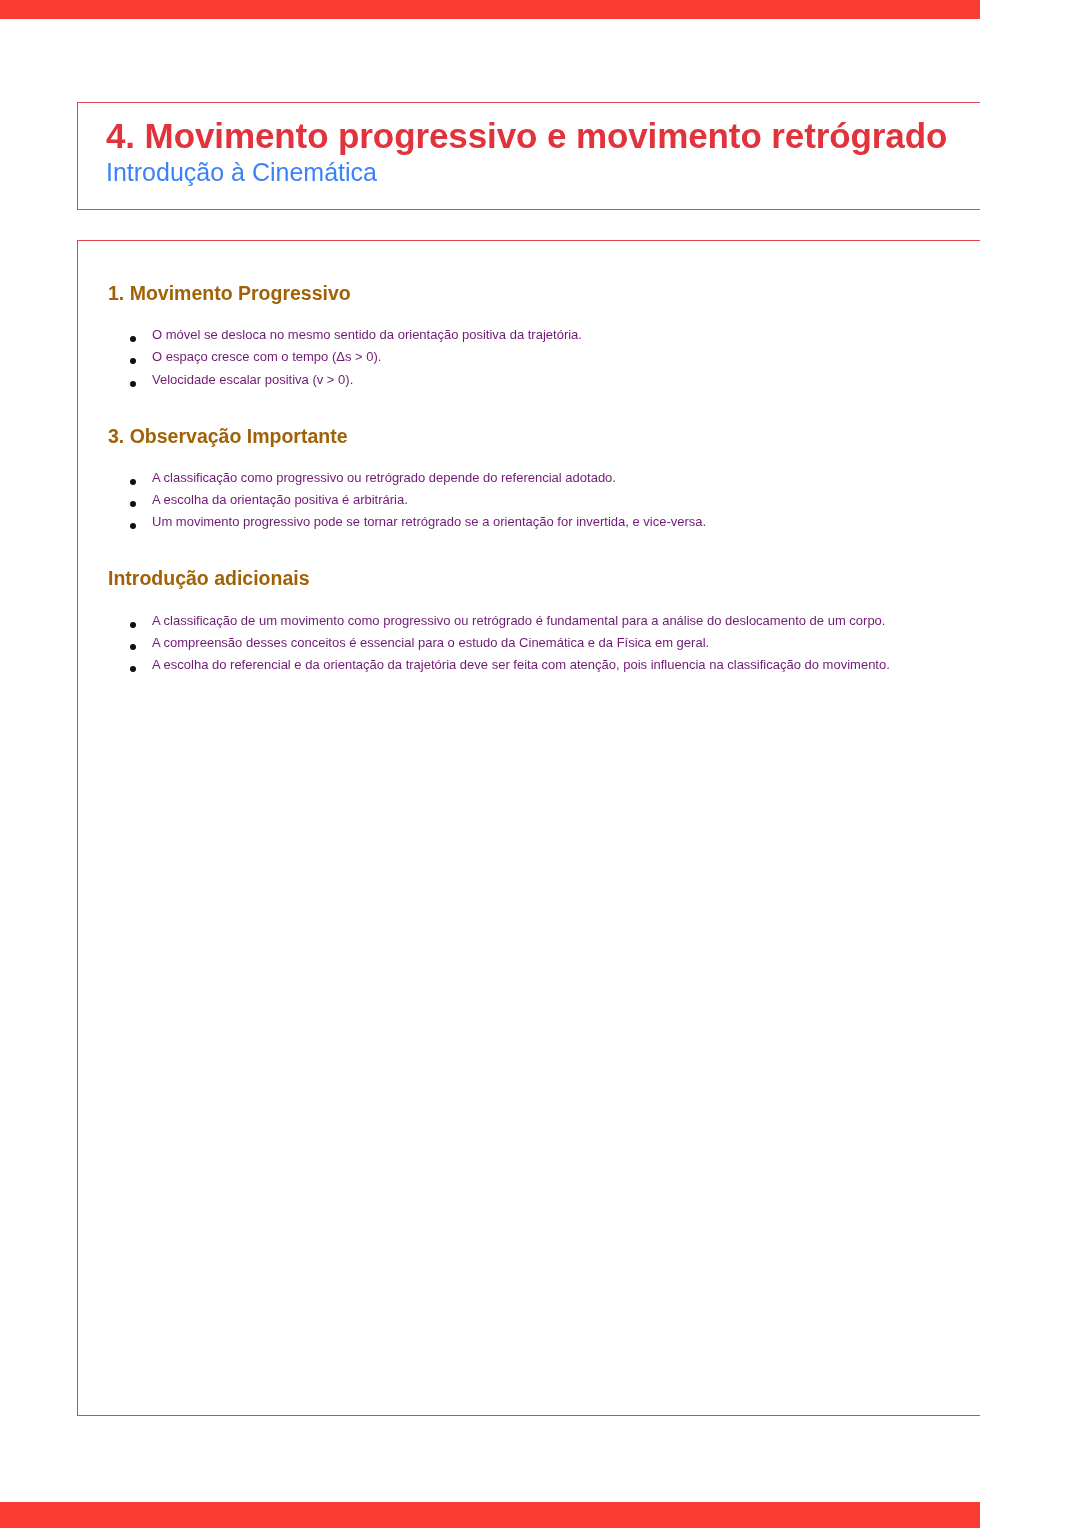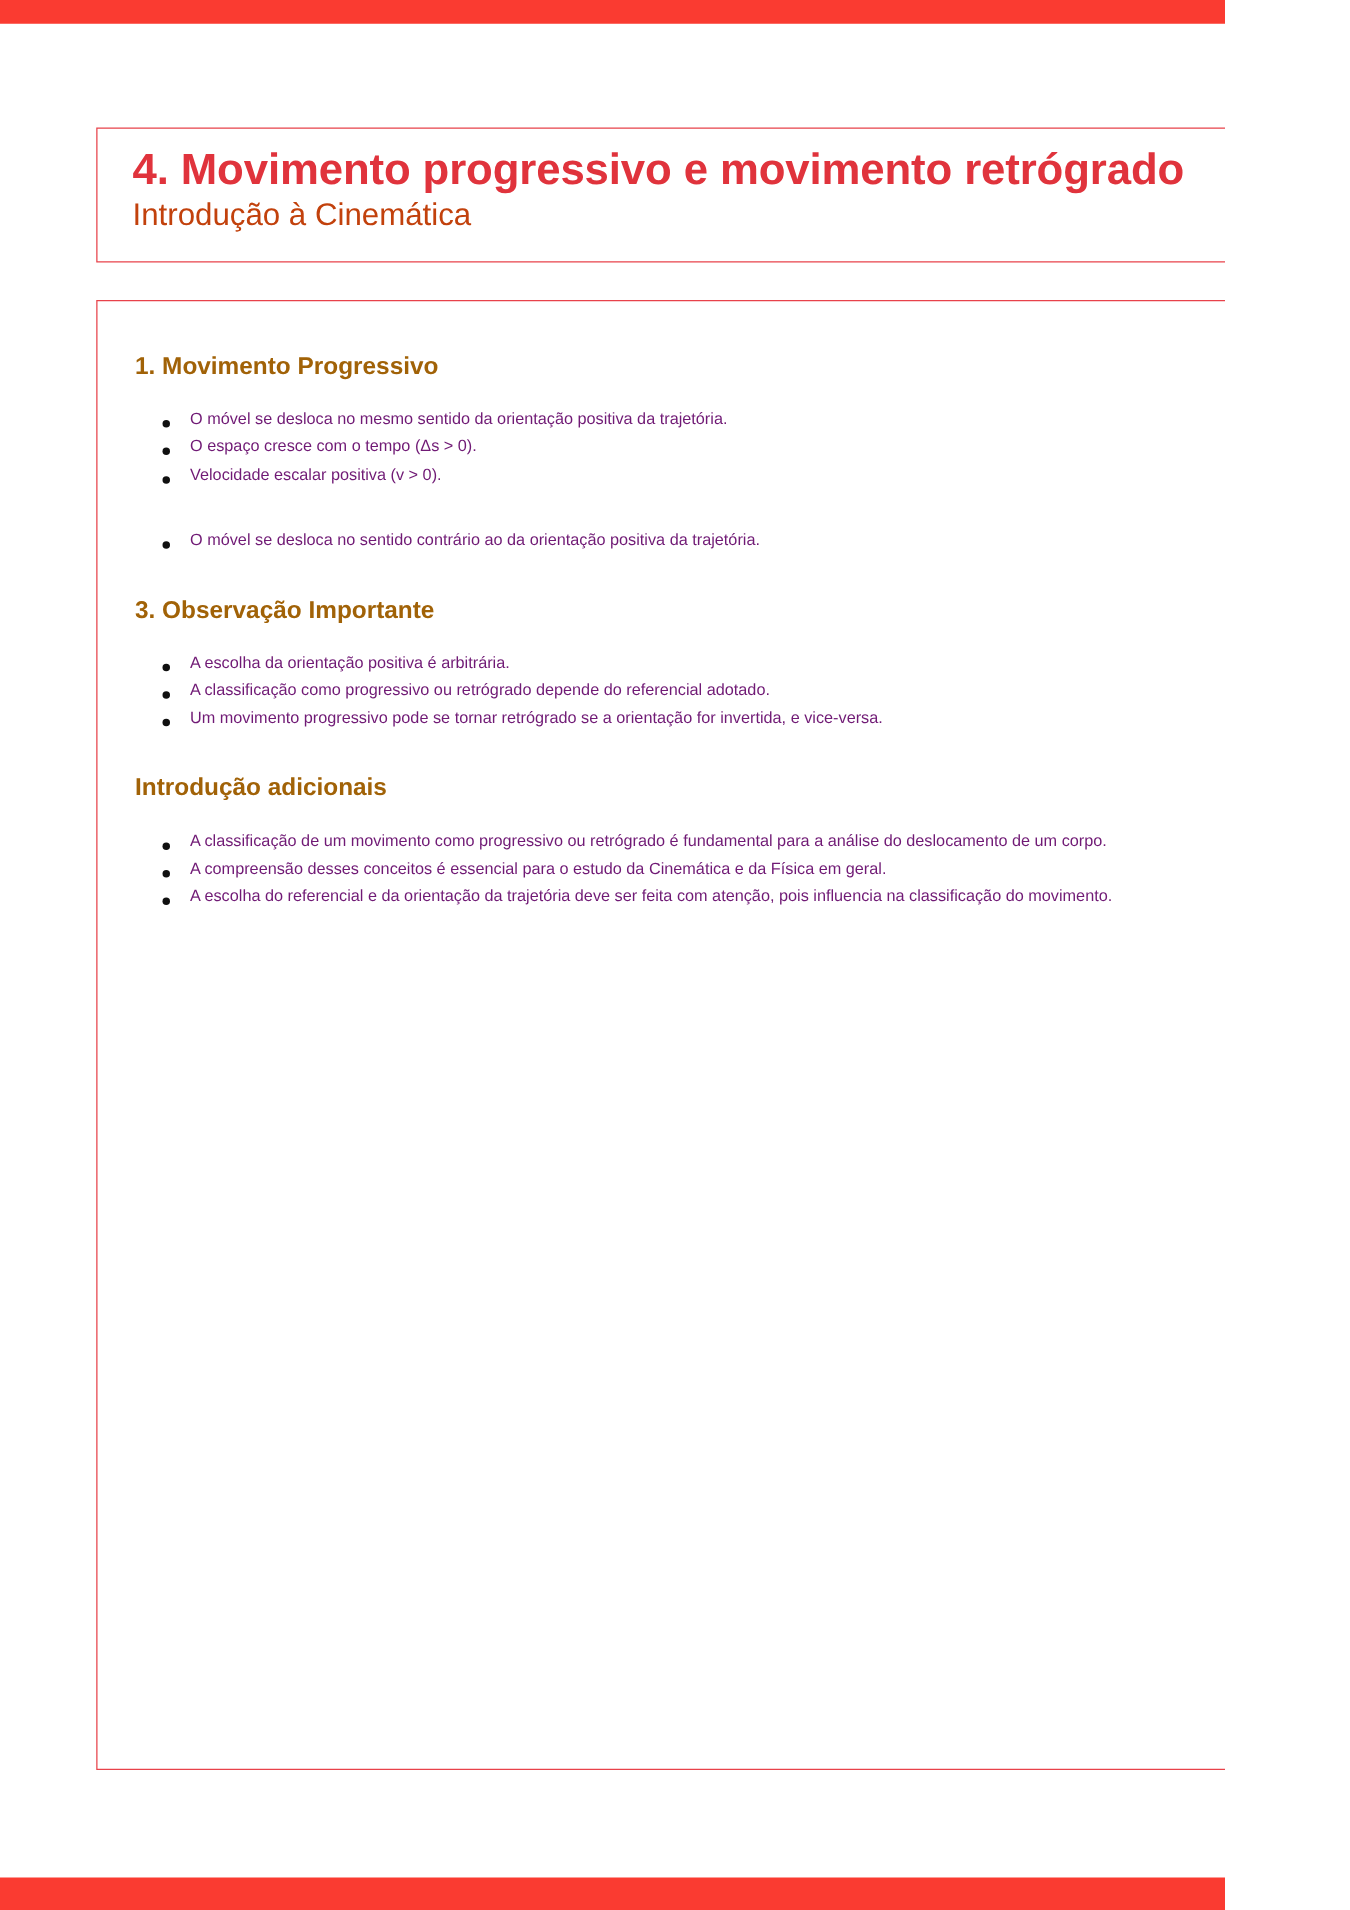--- a/index.html
+++ b/index.html
@@ -55,21 +55,21 @@
     color: #e0333c;
     line-height: 1.08;
     letter-spacing: -0.1px;
     white-space: nowrap;
   }
 
   .doc-subtitle {
     margin: 3px 0 0 0;
     font-size: 25px;
     font-weight: normal;
-    color: #c2410c;
+    color: #3b82f6;
     line-height: 1.12;
     white-space: nowrap;
   }
 
   
   .content-box {
     position: absolute;
     left: 77px;
     top: 240px;
     width: 931px;
@@ -142,29 +142,28 @@
       <div class="section-heading">1. Movimento Progressivo</div>
       <ul class="bullets">
         <li>O móvel se desloca no mesmo sentido da orientação positiva da trajetória.</li>
         <li>O espaço cresce com o tempo (Δs &gt; 0).</li>
         <li>Velocidade escalar positiva (v &gt; 0).</li>
       </ul>
     </div>
 
     <div class="section">
       <ul class="bullets">
-        <li>O móvel se desloca no sentido contrário ao da orientação positiva da trajetória.</li>
       </ul>
     </div>
 
     <div class="section">
       <div class="section-heading">3. Observação Importante</div>
       <ul class="bullets">
+        <li>A classificação como progressivo ou retrógrado depende do referencial adotado.</li>
         <li>A escolha da orientação positiva é arbitrária.</li>
-        <li>A classificação como progressivo ou retrógrado depende do referencial adotado.</li>
         <li>Um movimento progressivo pode se tornar retrógrado se a orientação for invertida, e vice-versa.</li>
       </ul>
     </div>
 
     <div class="section">
       <div class="section-heading">Introdução adicionais</div>
       <ul class="bullets">
         <li>A classificação de um movimento como progressivo ou retrógrado é fundamental para a análise do deslocamento de um corpo.</li>
         <li>A compreensão desses conceitos é essencial para o estudo da Cinemática e da Física em geral.</li>
         <li>A escolha do referencial e da orientação da trajetória deve ser feita com atenção, pois influencia na classificação do movimento.</li>

